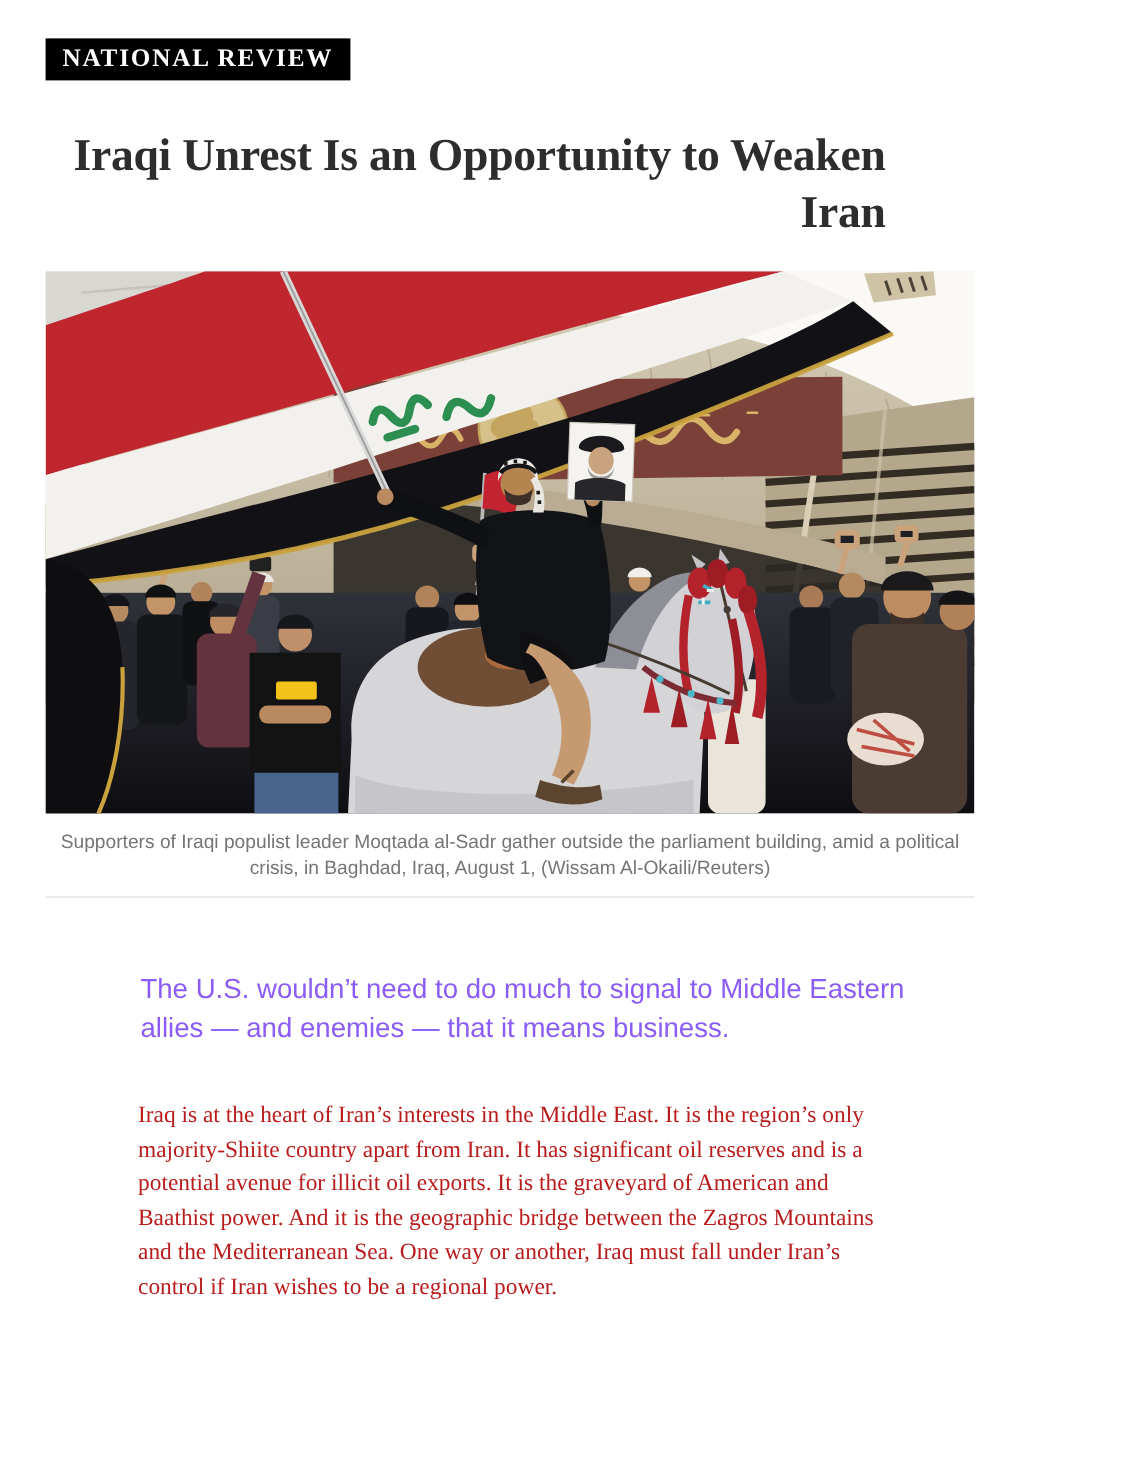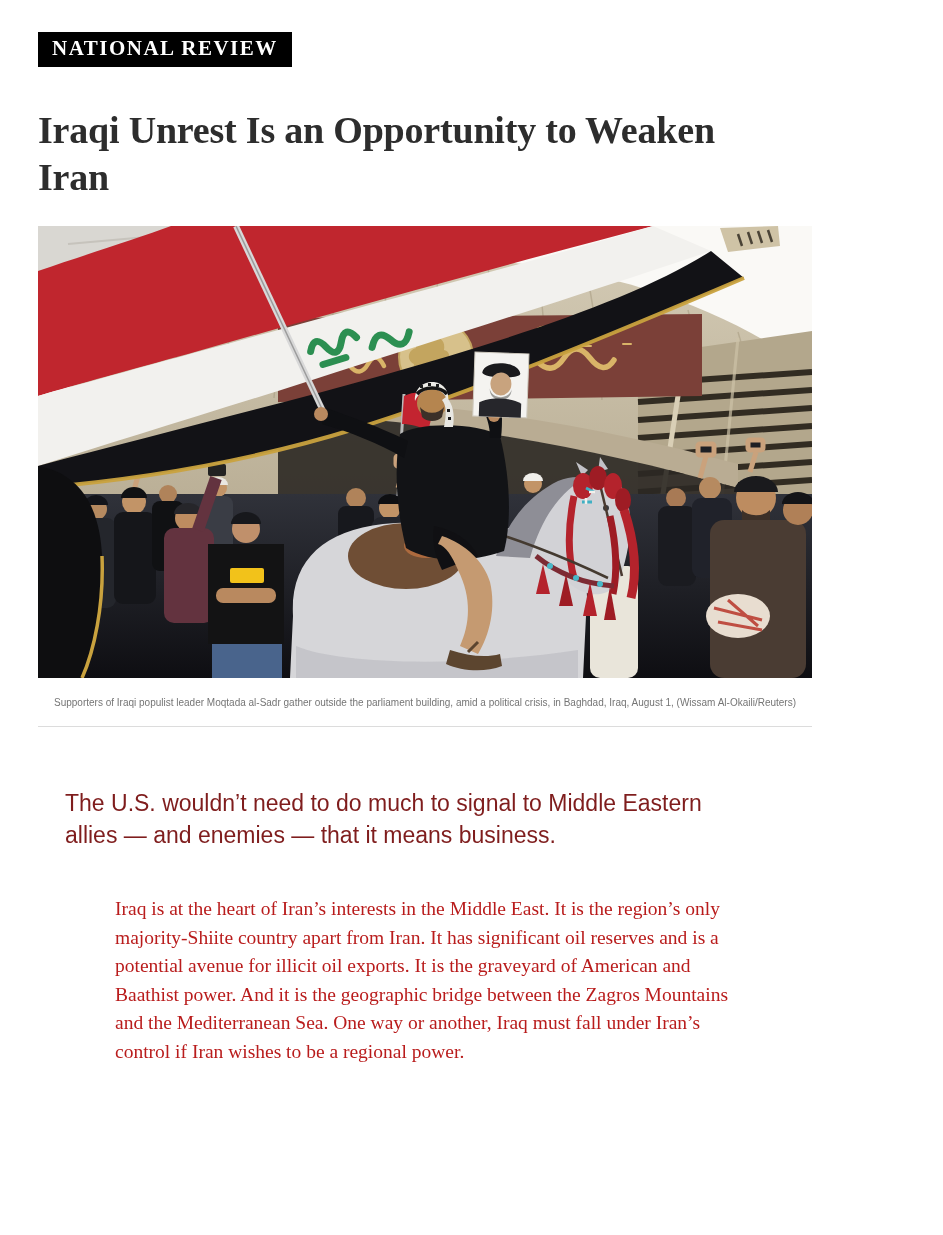--- a/index.html
+++ b/index.html
@@ -2,27 +2,27 @@
 <html><head>
 <meta charset="utf-8">
 <style>
   html,body{margin:0;padding:0;background:#ffffff;}
   body{width:943px;height:1235px;overflow:hidden;font-family:"Liberation Sans",sans-serif;}
   .page{padding:32px 38px 0 38px;box-sizing:border-box;width:935px;}
   .logo{display:inline-block;background:#000;color:#fff;text-decoration:none;
         font-family:"Liberation Serif",serif;font-weight:700;font-size:21px;
         letter-spacing:1.5px;padding:4px 14px 6px 14px;}
   h1.headline{font-family:"Liberation Serif",serif;font-weight:700;font-size:38px;
-        line-height:47px;color:#2d2d2d;margin:40px 0 0 0;width:700px;letter-spacing:-0.2px;}
+        line-height:47px;color:#2d2d2d;margin:40px 0 0 0;width:700px;letter-spacing:-0.2px;text-align:right;}
   figure.hero{margin:25px 0 0 0;width:774px;}
   svg.hero-img{display:block;width:774px;height:452px;background:#f6f5f2;}
-  figcaption{margin:14px auto 0 auto;font-size:10px;line-height:21px;color:#757575;
+  figcaption{margin:14px auto 0 auto;font-size:16px;line-height:21px;color:#757575;
         text-align:center;max-width:772px;}
   hr.rule{border:none;border-top:1px solid #dcdcdc;margin:13px 0 0 0;width:774px;}
-  p.deck{margin:60px 0 0 27px;width:645px;font-size:23px;line-height:32px;color:#7f1d1d;}
+  p.deck{margin:60px 0 0 79px;width:645px;font-size:23px;line-height:32px;color:#8b5cf6;}
   .body-copy{margin:44px 0 0 77px;width:636px;font-family:"Liberation Serif",serif;
         font-size:19.5px;line-height:28.5px;color:#b91c1c;}
   .body-copy p{margin:0 0 24px 0;}
 </style>
 </head>
 <body>
 
 <div class="page">
 
   <a class="logo" href="#">

